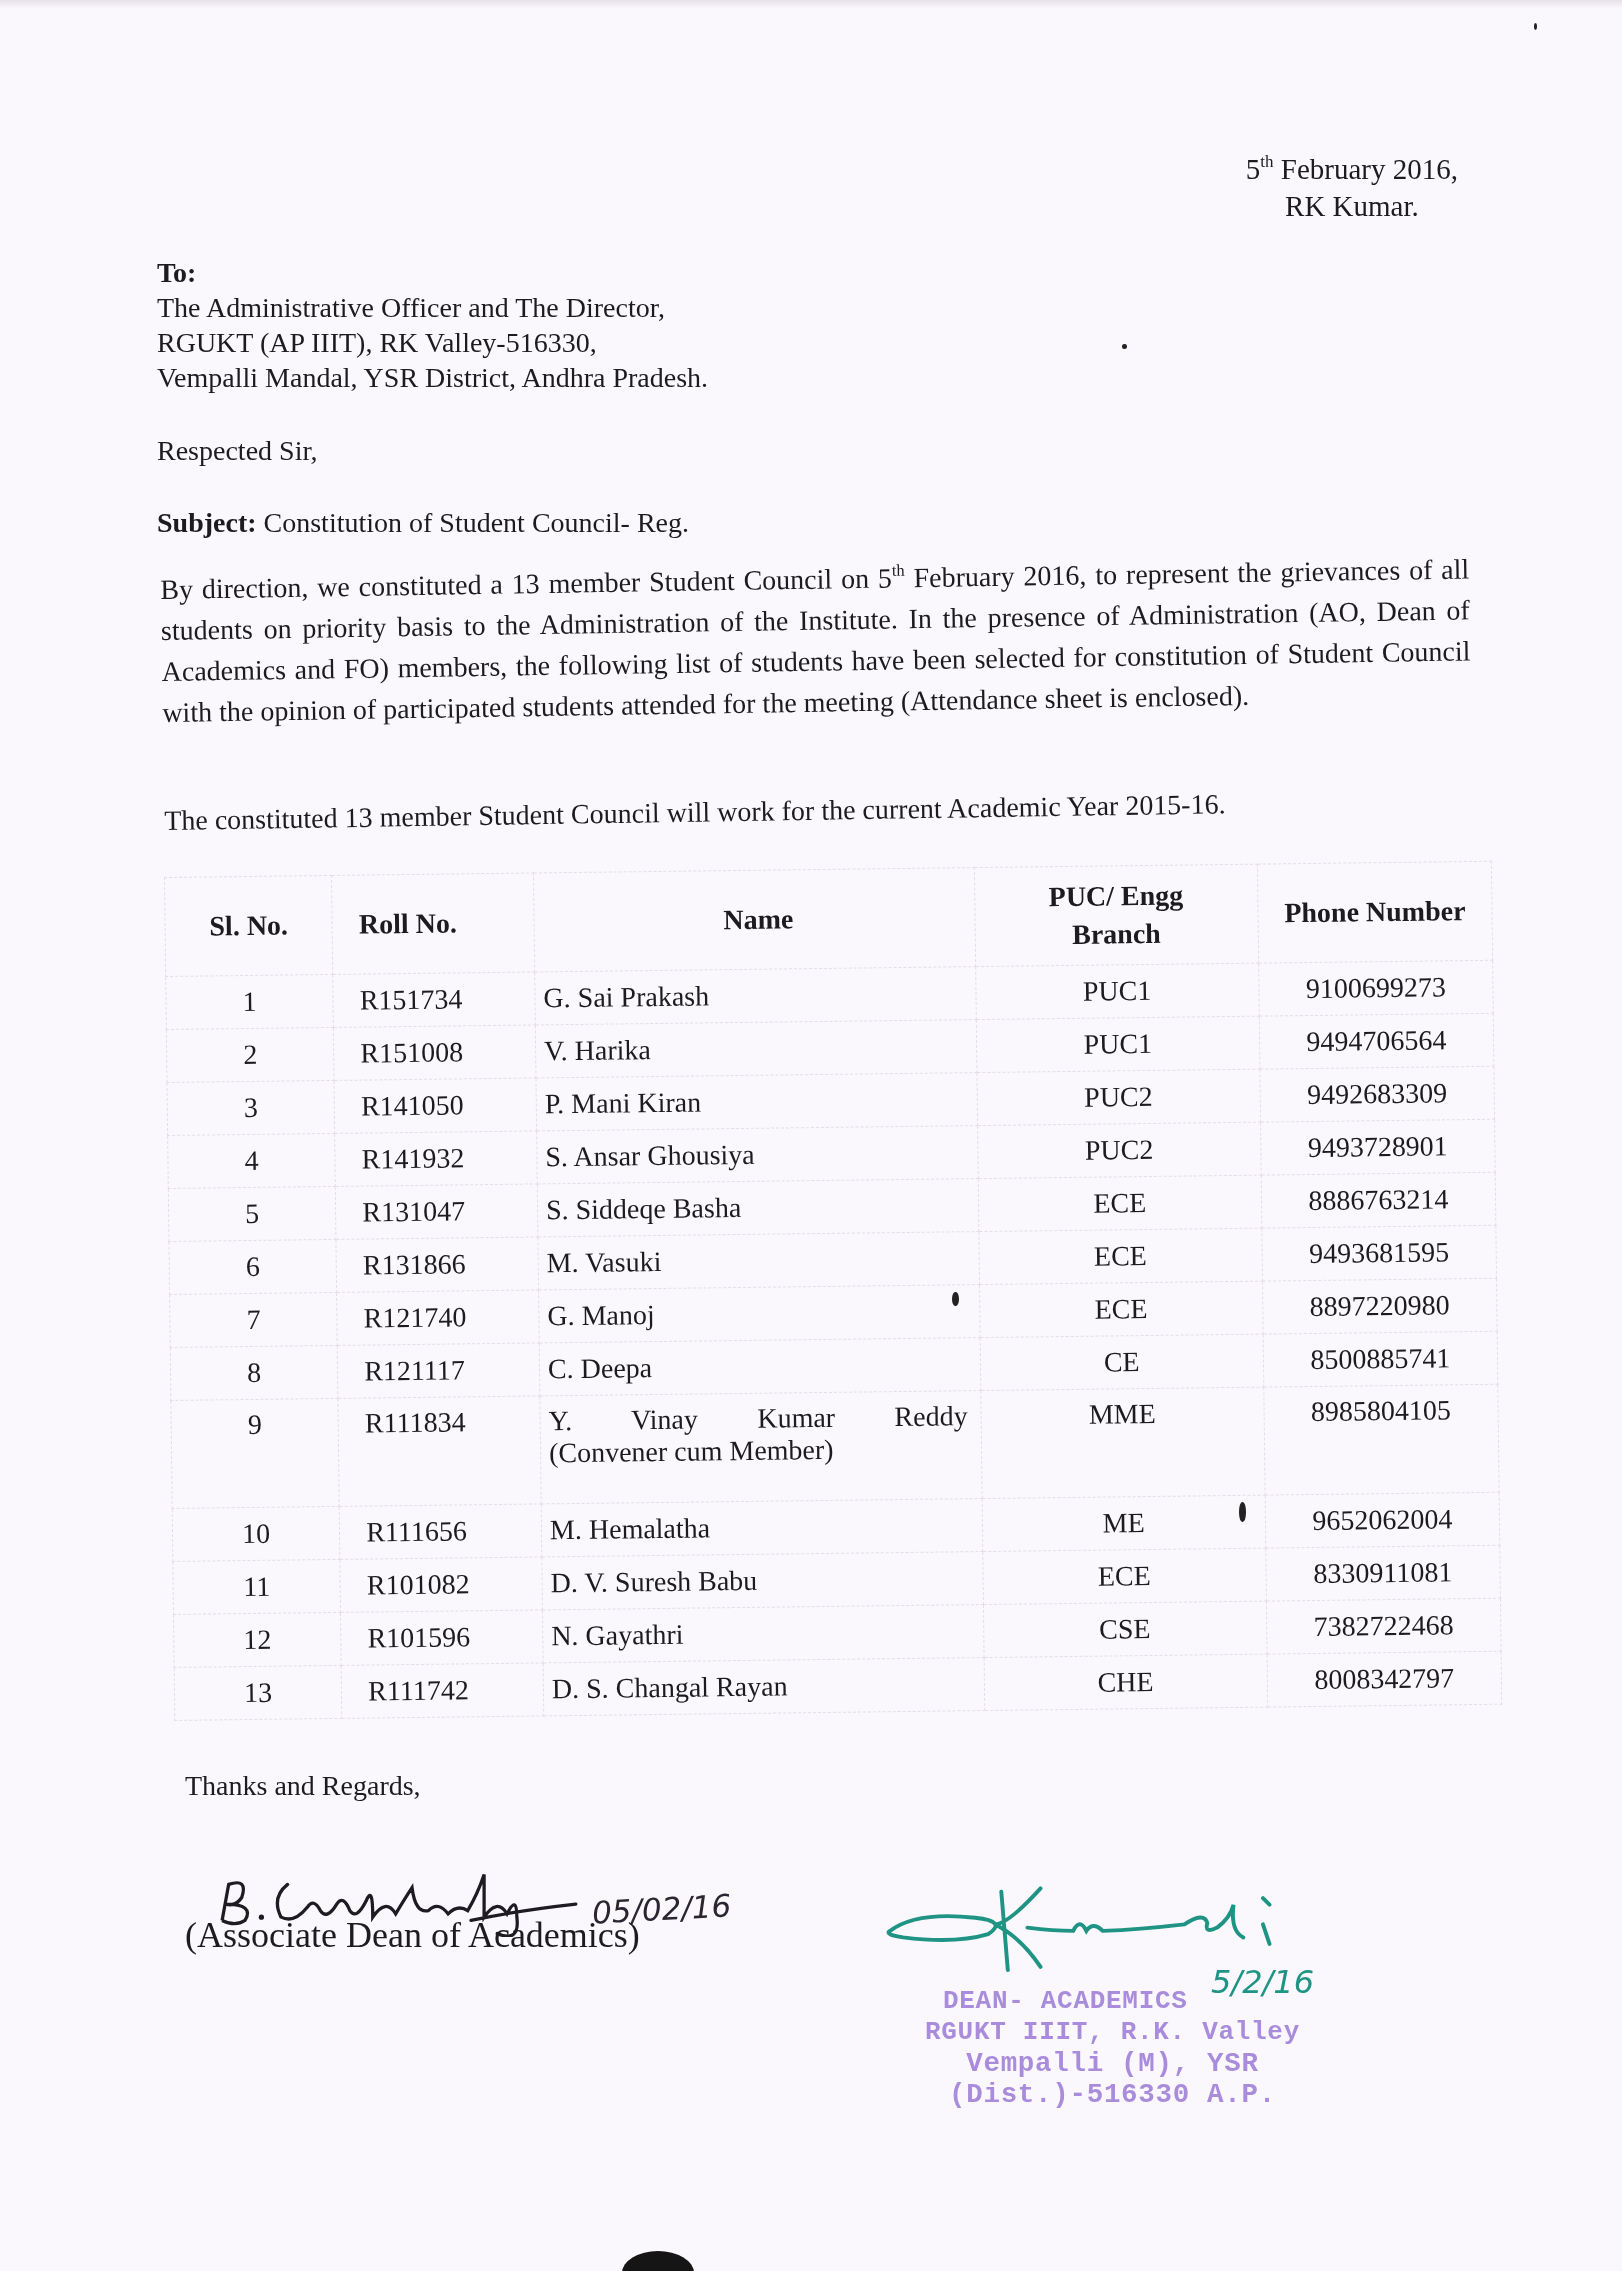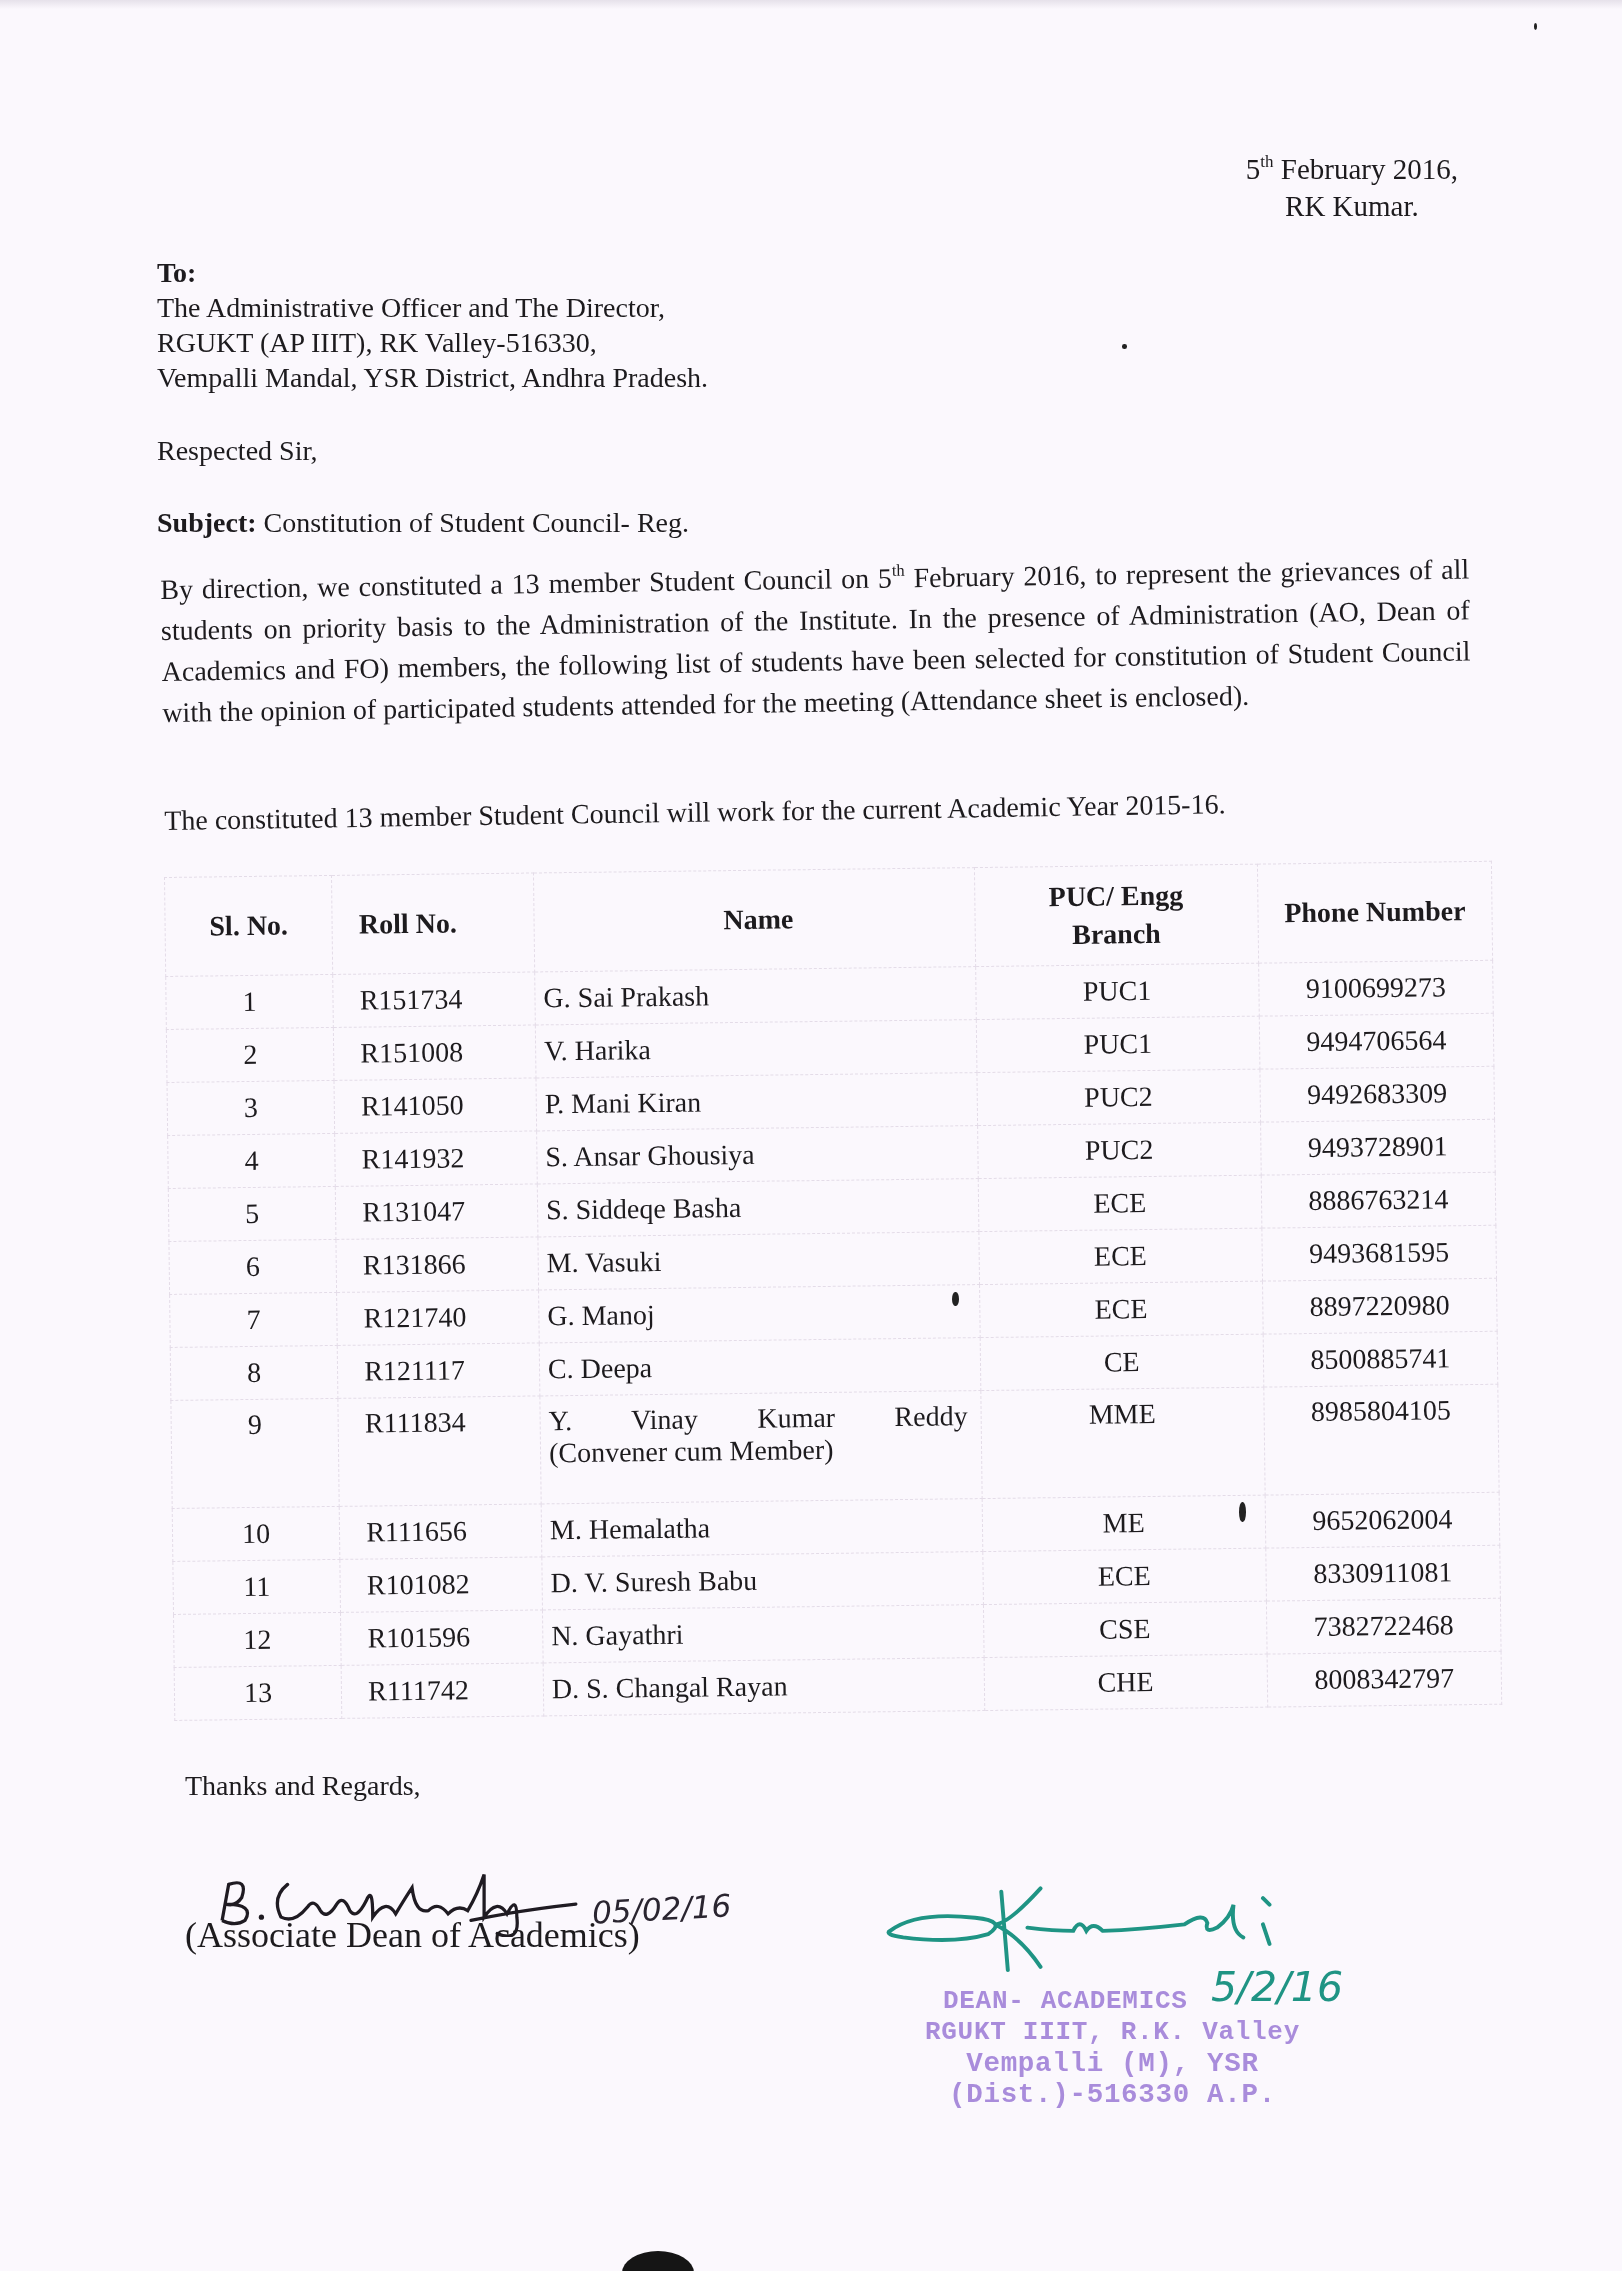--- a/index.html
+++ b/index.html
@@ -53,21 +53,21 @@
   tr.tall td { height: 98px; vertical-align: top; padding-top: 9.2px; }
   .name-just { text-align: justify; text-align-last: justify; display: block; width: 419px; }
 
   .thanks { position: absolute; left: 185px; top: 1770px; font-size: 28px; }
 
   .sig1 { position: absolute; left: 209px; top: 1858px; width: 393px; height: 79px; }
   .sig1-date { position: absolute; left: 592px; top: 1891px; font-family: "DejaVu Sans", sans-serif; font-style: italic; font-size: 31px; color: #2a2530; transform: rotate(-3deg); }
   .designation { position: absolute; left: 185px; top: 1914px; font-size: 36px; }
 
   .sig2 { position: absolute; left: 877px; top: 1885px; width: 471px; height: 131px; }
-  .sig2-date { position: absolute; left: 1211px; top: 1963px; font-family: "DejaVu Sans", sans-serif; font-style: italic; font-size: 41px; color: #1f9484; }
+  .sig2-date { position: absolute; left: 1211px; top: 1963px; font-family: "DejaVu Sans", sans-serif; font-style: italic; font-size: 32px; color: #1f9484; }
 
   .stamp { position: absolute; left: 851px; top: 1986px; width: 523px; text-align: center; color: #9b7ad6; font-family: "DejaVu Sans", sans-serif; font-weight: bold; opacity: 0.85; }
   .stamp div { font-size: 26px; line-height: 31px; letter-spacing: 0.7px; font-family: Liberation Mono, monospace; }
   .stamp .l1 { padding-left: 92px; text-align: left; }
   .stamp .l2 { padding-left: 0; }
   .stamp .l3 { font-size: 27.5px; }
 
   .speck { position: absolute; background: #222; border-radius: 50%; }
   .blot { position: absolute; left: 622px; top: 2251px; width: 72px; height: 44px; background: #151515; border-radius: 50% 50% 0 0; }
 </style>

